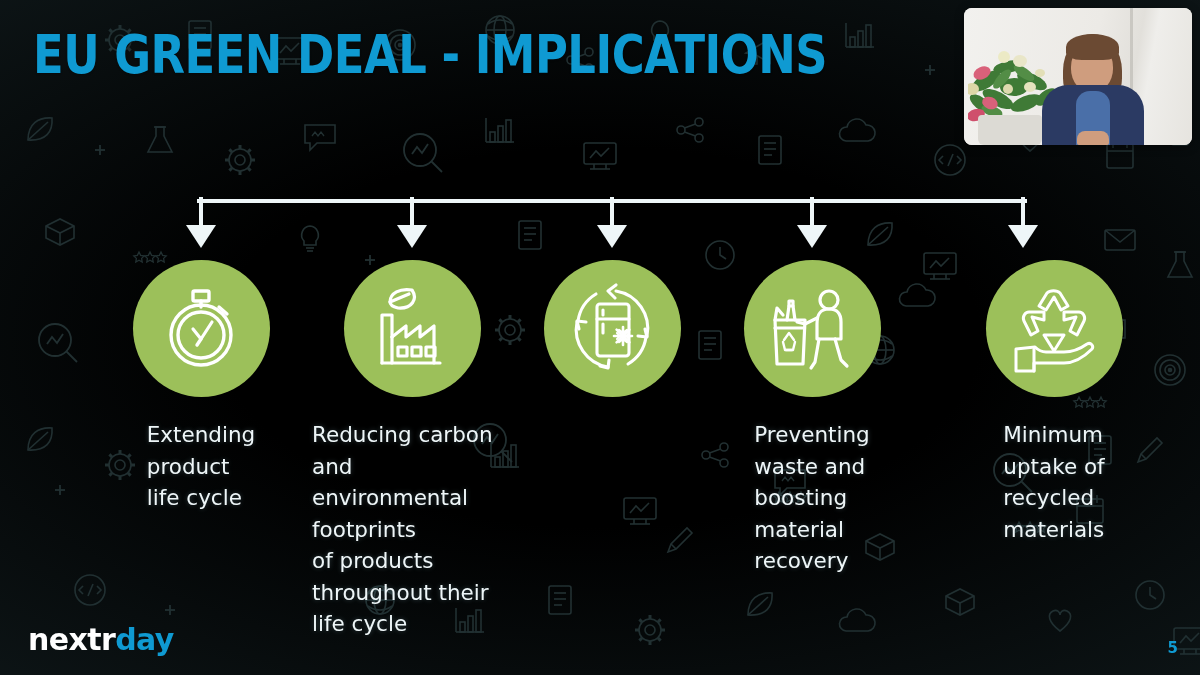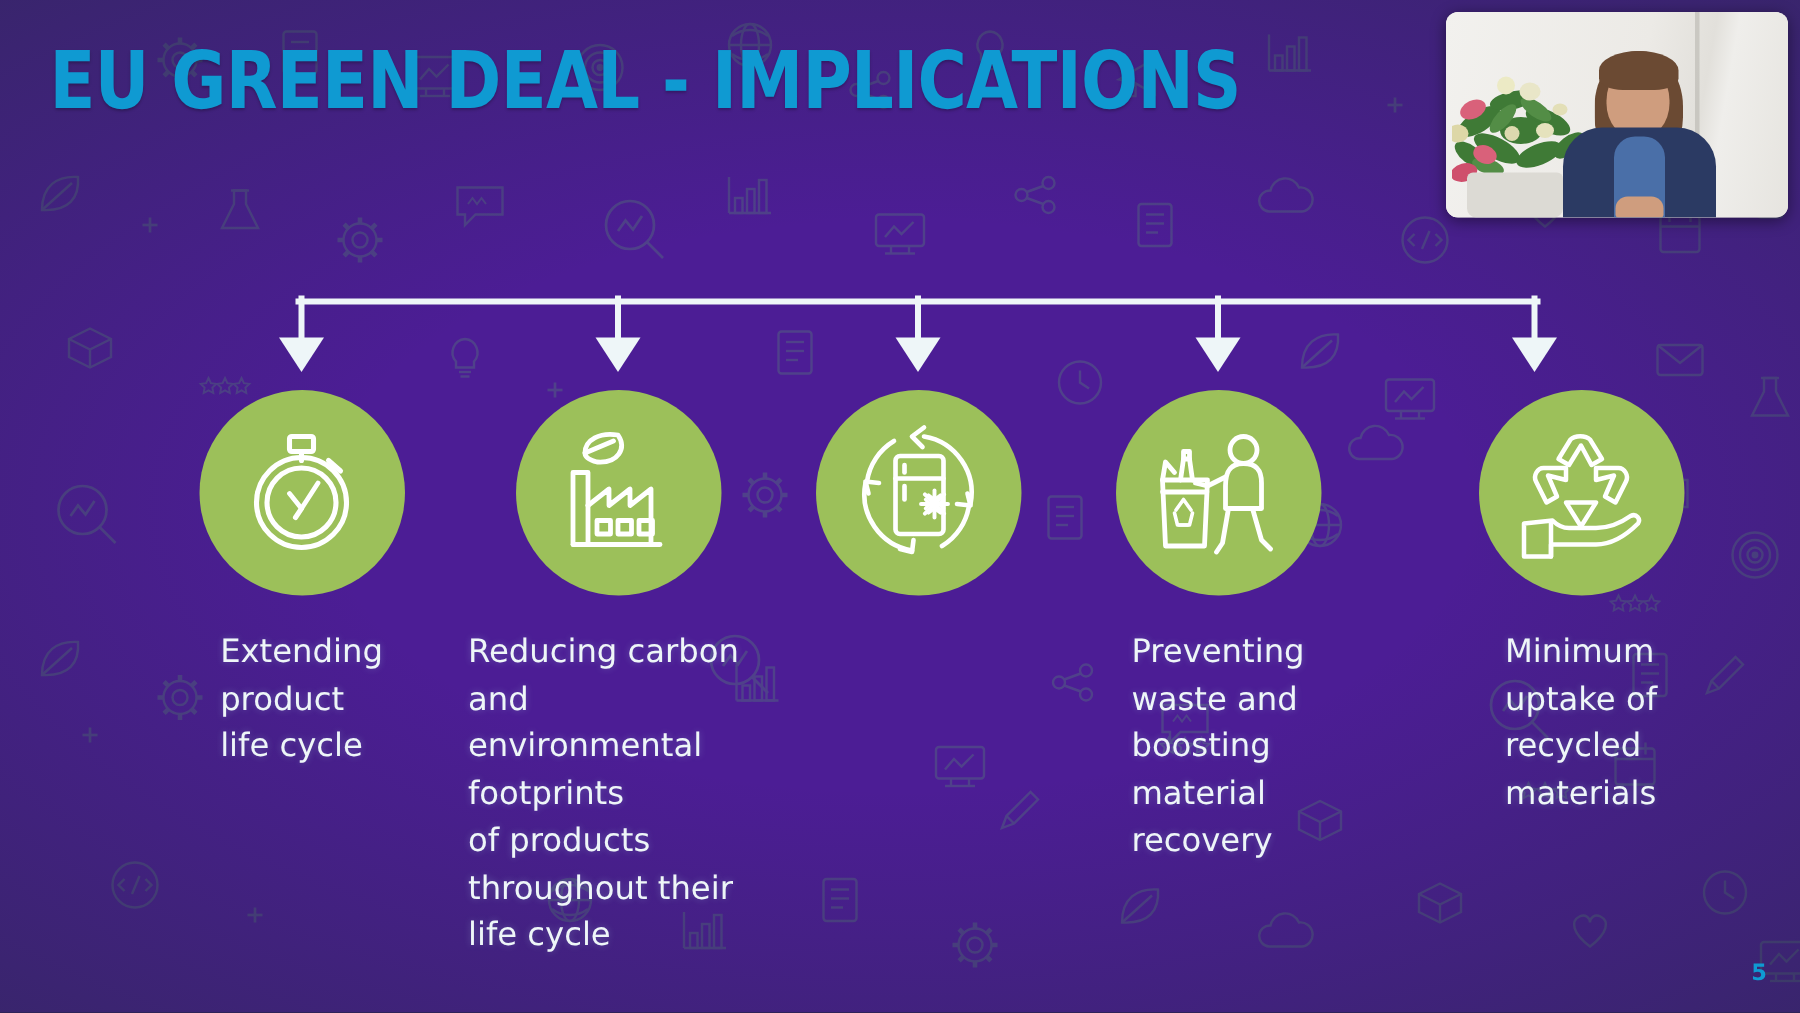--- a/index.html
+++ b/index.html
@@ -1,21 +1,21 @@
 <!DOCTYPE html>
 <html><head>
 <meta charset="utf-8">
 <style>
   html,body{margin:0;padding:0;background:#1b2b2e;}
   *{box-sizing:border-box;}
   .slide{
     position:relative;
     width:1200px;height:675px;
     overflow:hidden;
-    background:#4c1d95;
+    background:#000000;
     font-family:"DejaVu Sans","Liberation Sans",sans-serif;
   }
   
   .bg-pattern{
     position:absolute;inset:0;
     opacity:.40;
     pointer-events:none;
   }
   .bg-pattern svg{width:100%;height:100%;display:block;}
   .bg-vignette{
@@ -576,15 +576,18 @@
         </span>
       </div>
       <div class="caption">Minimum
 uptake of
 recycled
 materials</div>
     </div>
 
   </div>
 
+  <div class="logo">
+    <span class="nextr">nextr</span><span class="day">day</span>
+  </div>
   <div class="pagenum">5</div>
 
 </div>
 
 </body></html>

